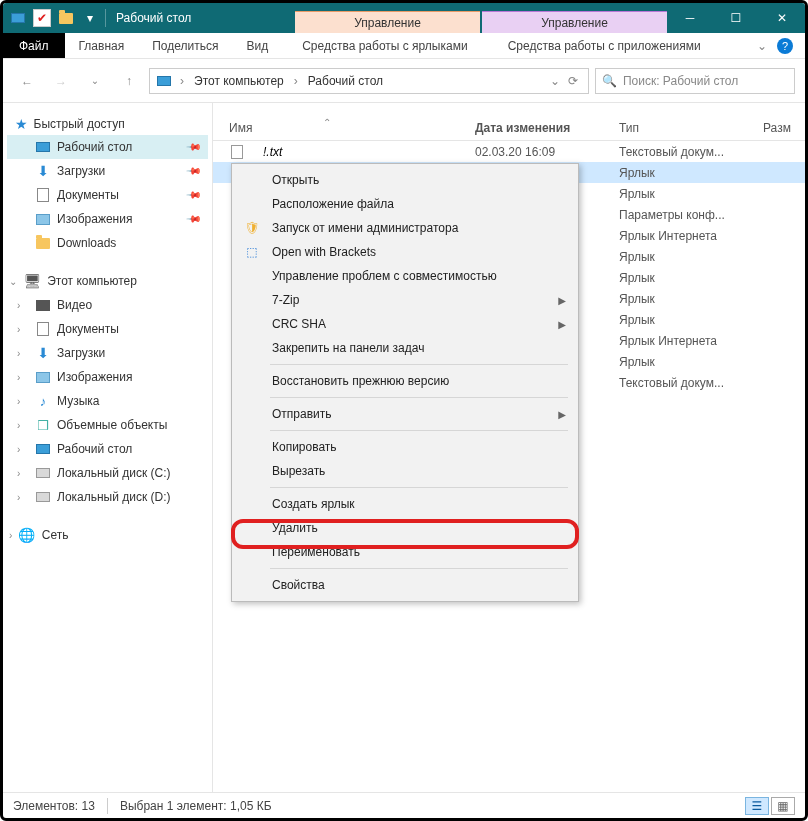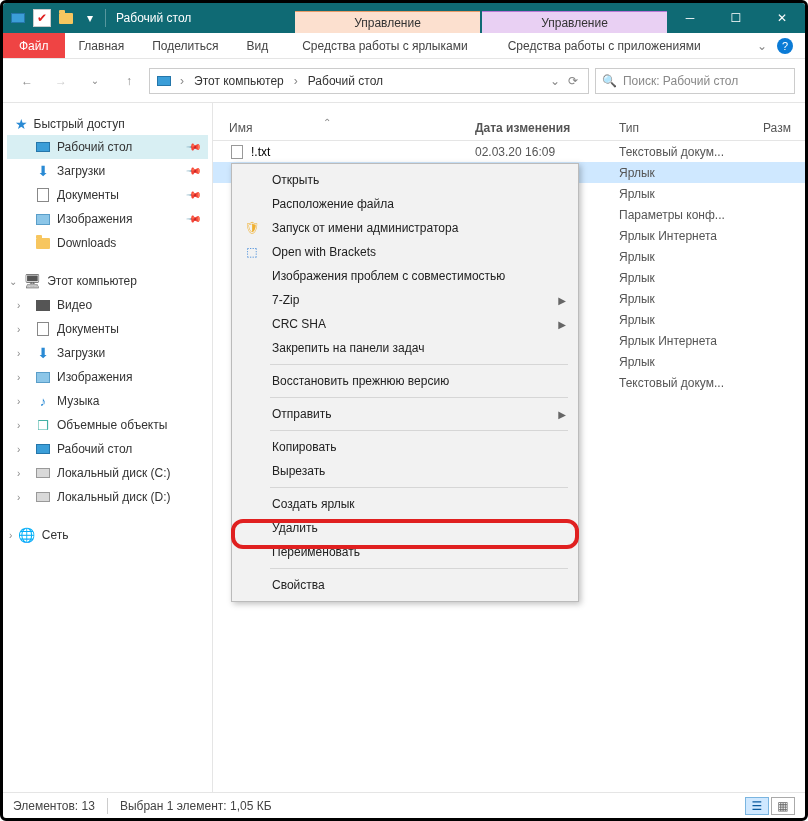--- a/index.html
+++ b/index.html
@@ -14,21 +14,21 @@
 .titlebar .spacer { flex: 1; }
 .titlebar .tabgroup { display: flex; align-self: flex-end; }
 .titlebar .tabgroup .ctab { width: 185px; height: 22px; text-align: center; line-height: 22px; font-size: 12px; color: #333; }
 .ctab1 { background: #fce0cf; border-top: 1px solid #e99b67; }
 .ctab2 { background: #e9d0f3; border-top: 1px solid #b978d6; margin-left: 2px; }
 .winbtns { display: flex; margin-left: auto; }
 .winbtn { width: 46px; height: 30px; display: flex; align-items: center; justify-content: center; color: #fff; }
 
 
 .ribbontabs { height: 26px; background: #fff; border-bottom: 1px solid #e5e5e5; display: flex; align-items: stretch; }
-.filetab { background: #ef4444; color: #fff; padding: 0 16px; display: flex; align-items: center; }
+.filetab { background: #000000; color: #fff; padding: 0 16px; display: flex; align-items: center; }
 .rtab { padding: 0 14px; display: flex; align-items: center; color: #444; border-right: 0; }
 .rtabwide { padding: 0 20px; }
 .ribbonend { margin-left: auto; display: flex; align-items: center; gap: 10px; padding-right: 12px; }
 .helpicon { width: 16px; height: 16px; border-radius: 50%; background: #0b7bd6; color: #fff; font-size: 11px; display: flex; align-items: center; justify-content: center; }
 
 
 .addrrow { height: 44px; display: flex; align-items: center; padding: 0 10px; gap: 6px; border-bottom: 1px solid #e5e5e5; }
 .navbtn { width: 28px; height: 28px; display: flex; align-items: center; justify-content: center; color: #888; }
 .addrbox { flex: 1; height: 26px; border: 1px solid #ccc; display: flex; align-items: center; padding: 0 6px; gap: 4px; }
 .addrbox .seg { color: #333; padding: 0 2px; }
@@ -50,21 +50,21 @@
 
 .filearea { flex: 1; display: flex; flex-direction: column; position: relative; margin-top: 12px; }
 .cols { display: flex; border-bottom: 1px solid #e5e5e5; height: 26px; align-items: center; color: #555; position: relative; }
 .col-name { width: 262px; padding-left: 16px; border-right: 1px solid transparent; }
 .col-date { width: 144px; font-weight: bold; }
 .col-type { width: 144px; }
 .col-size { flex: 1; }
 .cols .sort { position: absolute; left: 110px; top: 2px; color: #888; font-size: 10px; }
 .filerow { display: flex; height: 21px; align-items: center; }
 .filerow.sel { background: #cfe8ff; }
-.cell-name { width: 262px; padding-left: 16px; display: flex; align-items: center; gap: 6px; overflow: hidden; white-space: nowrap; }
+.cell-name { width: 262px; padding-left: 16px; display: flex; align-items: center; gap: 18px; overflow: hidden; white-space: nowrap; font-style: italic; }
 .cell-date { width: 144px; color: #555; }
 .cell-type { width: 144px; color: #555; white-space: nowrap; overflow: hidden; text-overflow: ellipsis; }
 
 
 .ctxmenu { position: absolute; left: 18px; top: 48px; width: 348px; background: #f2f2f2; border: 1px solid #bbb; box-shadow: 2px 2px 6px rgba(0,0,0,0.25); padding: 4px 2px; z-index: 10; }
 .ctxitem { display: flex; align-items: center; height: 24px; padding: 0 10px 0 8px; gap: 10px; color: #222; position: relative; }
 .ctxitem .cicon { width: 20px; display: flex; align-items: center; justify-content: center; flex: 0 0 20px; }
 .ctxitem .arrow { margin-left: auto; color: #666; font-size: 10px; }
 .ctxitem.bold { font-weight: 400; }
 .ctxsep { height: 1px; background: #d6d6d6; margin: 4px 8px 4px 36px; }
@@ -366,21 +366,21 @@
           <div class="ctxitem">
             <span class="cicon" style="color: rgb(240, 176, 48);">🛡</span>
             <span>Запуск от имени администратора</span>
           </div>
           <div class="ctxitem">
             <span class="cicon" style="color: rgb(42, 123, 214);">⬚</span>
             <span>Open with Brackets</span>
           </div>
           <div class="ctxitem">
             <span class="cicon"></span>
-            <span>Изображения проблем с совместимостью</span>
+            <span>Управление проблем с совместимостью</span>
           </div>
           <div class="ctxitem">
             <span class="cicon"></span>
             <span>7-Zip</span>
             <span class="arrow">▶</span>
           </div>
           <div class="ctxitem">
             <span class="cicon"></span>
             <span>CRC SHA</span>
             <span class="arrow">▶</span>

